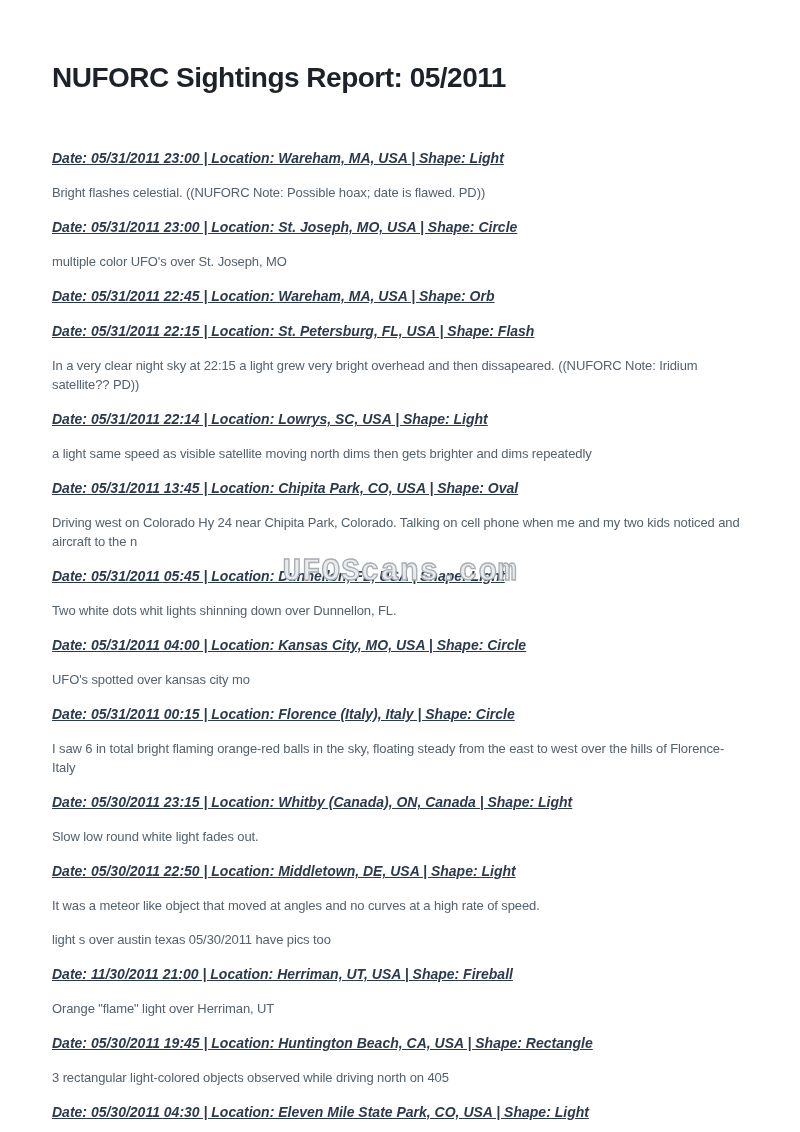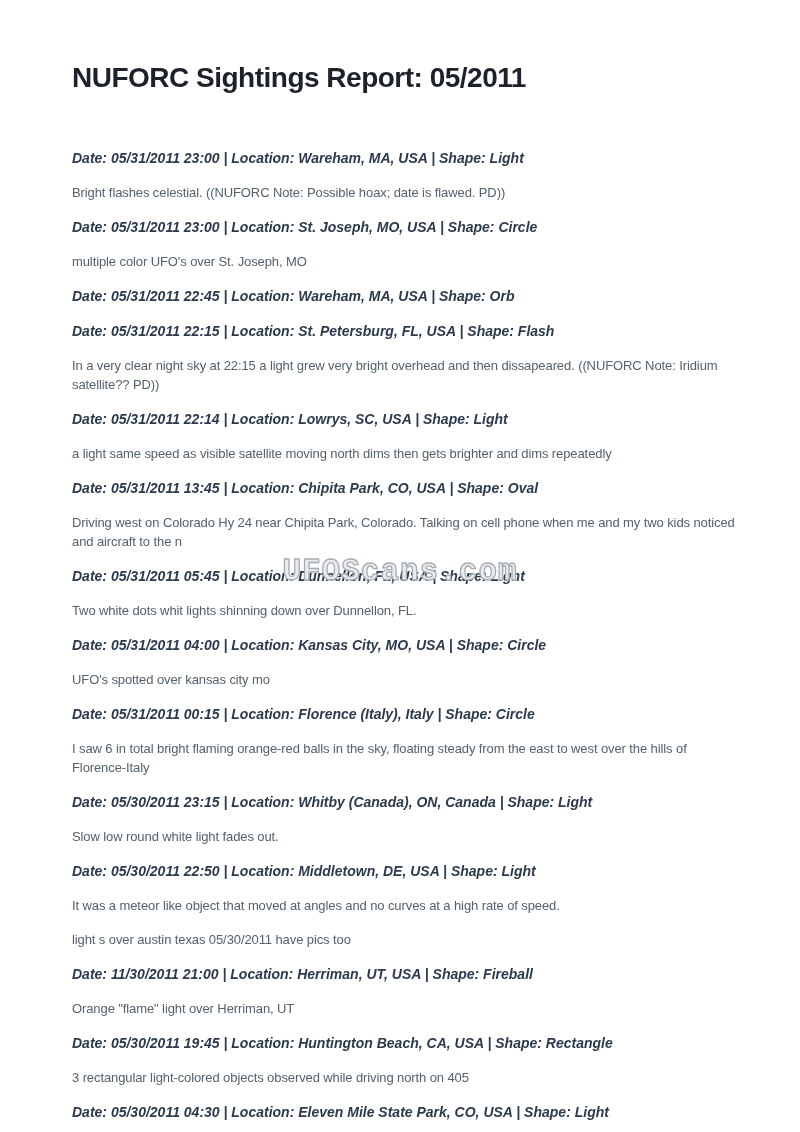--- a/index.html
+++ b/index.html
@@ -5,21 +5,21 @@
   html, body { margin: 0; padding: 0; }
   body {
     width: 800px;
     height: 1132px;
     background: var(--background, #ffffff);
     font-family: "Liberation Sans", sans-serif;
     position: relative;
     overflow: hidden;
   }
   .page {
-    padding: 62px 58px 0 72px;
+    padding: 62px 58px 0 52px;
     position: relative;
   }
   .report-title {
     margin: 0;
     font-size: 28px;
     line-height: 32px;
     font-weight: 700;
     letter-spacing: -0.5px;
     color: var(--title, #1d2129);
   }
@@ -28,20 +28,21 @@
   }
   .entry {
     margin-bottom: 15px;
   }
   .entry-header {
     font-style: italic;
     font-weight: 700;
     font-size: 14px;
     line-height: 20px;
     color: var(--heading, #2c3a4e);
+    text-decoration: underline;
   }
   .entry-desc {
     font-size: 13px;
     line-height: 19px;
     letter-spacing: -0.1px;
     color: var(--body_text, #54616e);
     margin-top: 15px;
   }
   .watermark {
     position: absolute;

